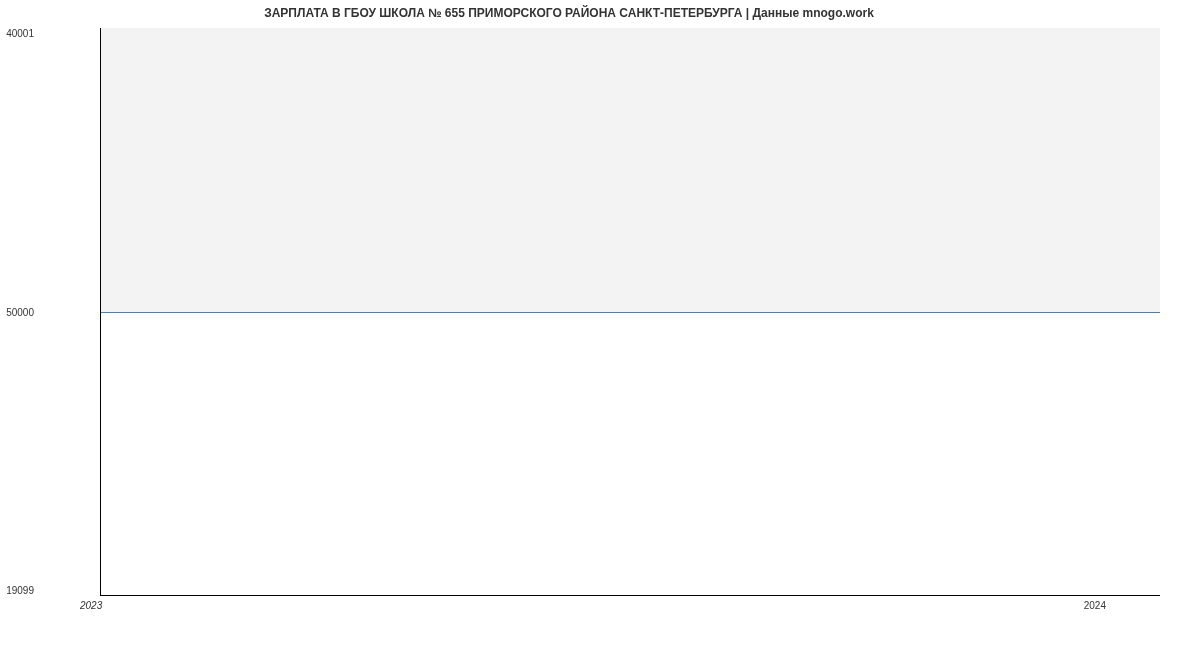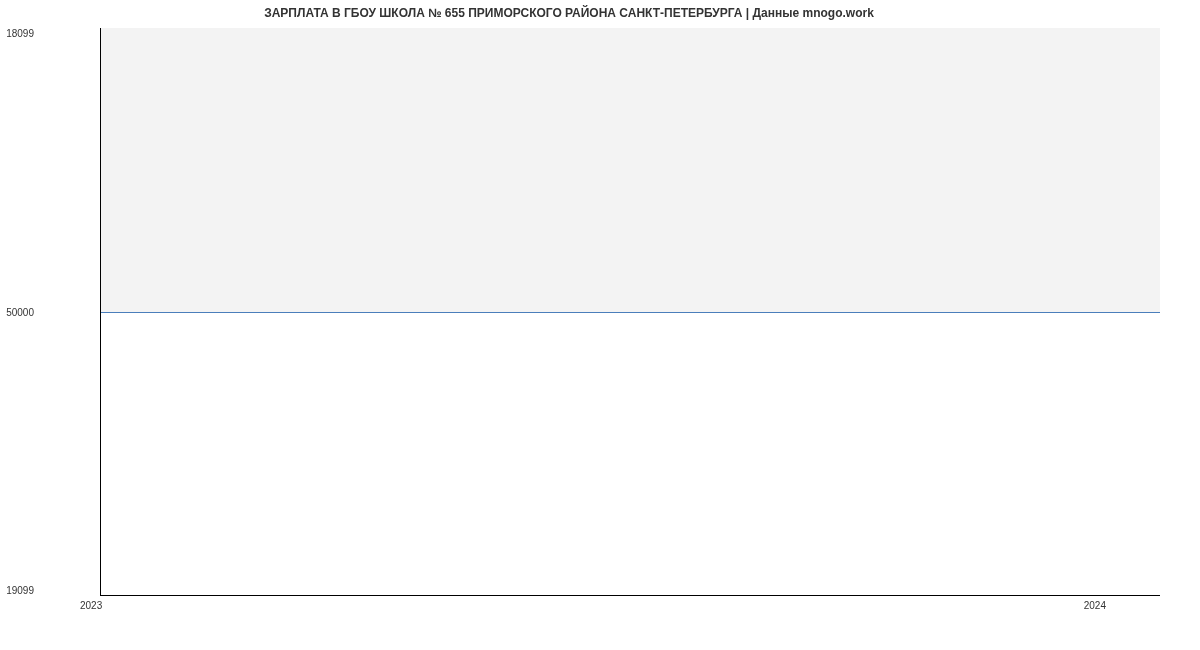--- a/index.html
+++ b/index.html
@@ -62,33 +62,33 @@
   }
   .y-tick.top    { top: 28px;  transform: translateY(0); }
   .y-tick.mid    { top: 312px; }
   .y-tick.bot    { top: 596px; transform: translateY(-100%); }
   .x-tick {
     position: absolute;
     top: 600px;
     font-size: 10px;
     color: #333;
   }
-  .x-tick.left   { left: 80px; }
+  .x-tick.left   { left: 80px; font-style: italic; }
   .x-tick.right  { right: 32px; text-align: center; }
 </style>
 </head>
 <body>
 
 <div class="chart-container">
   <div class="chart-title">ЗАРПЛАТА В ГБОУ ШКОЛА № 655 ПРИМОРСКОГО РАЙОНА САНКТ-ПЕТЕРБУРГА | Данные mnogo.work</div>
 
   <div class="plot-area">
     <div class="shaded"></div>
     <div class="data-line"></div>
   </div>
 
-  <div class="y-tick top">18099</div>
+  <div class="y-tick top">40001</div>
   <div class="y-tick mid">50000</div>
   <div class="y-tick bot">19099</div>
 
   <div class="x-tick left">2023</div>
   <div class="x-tick right">2024</div>
 </div>
 
 </body></html>

